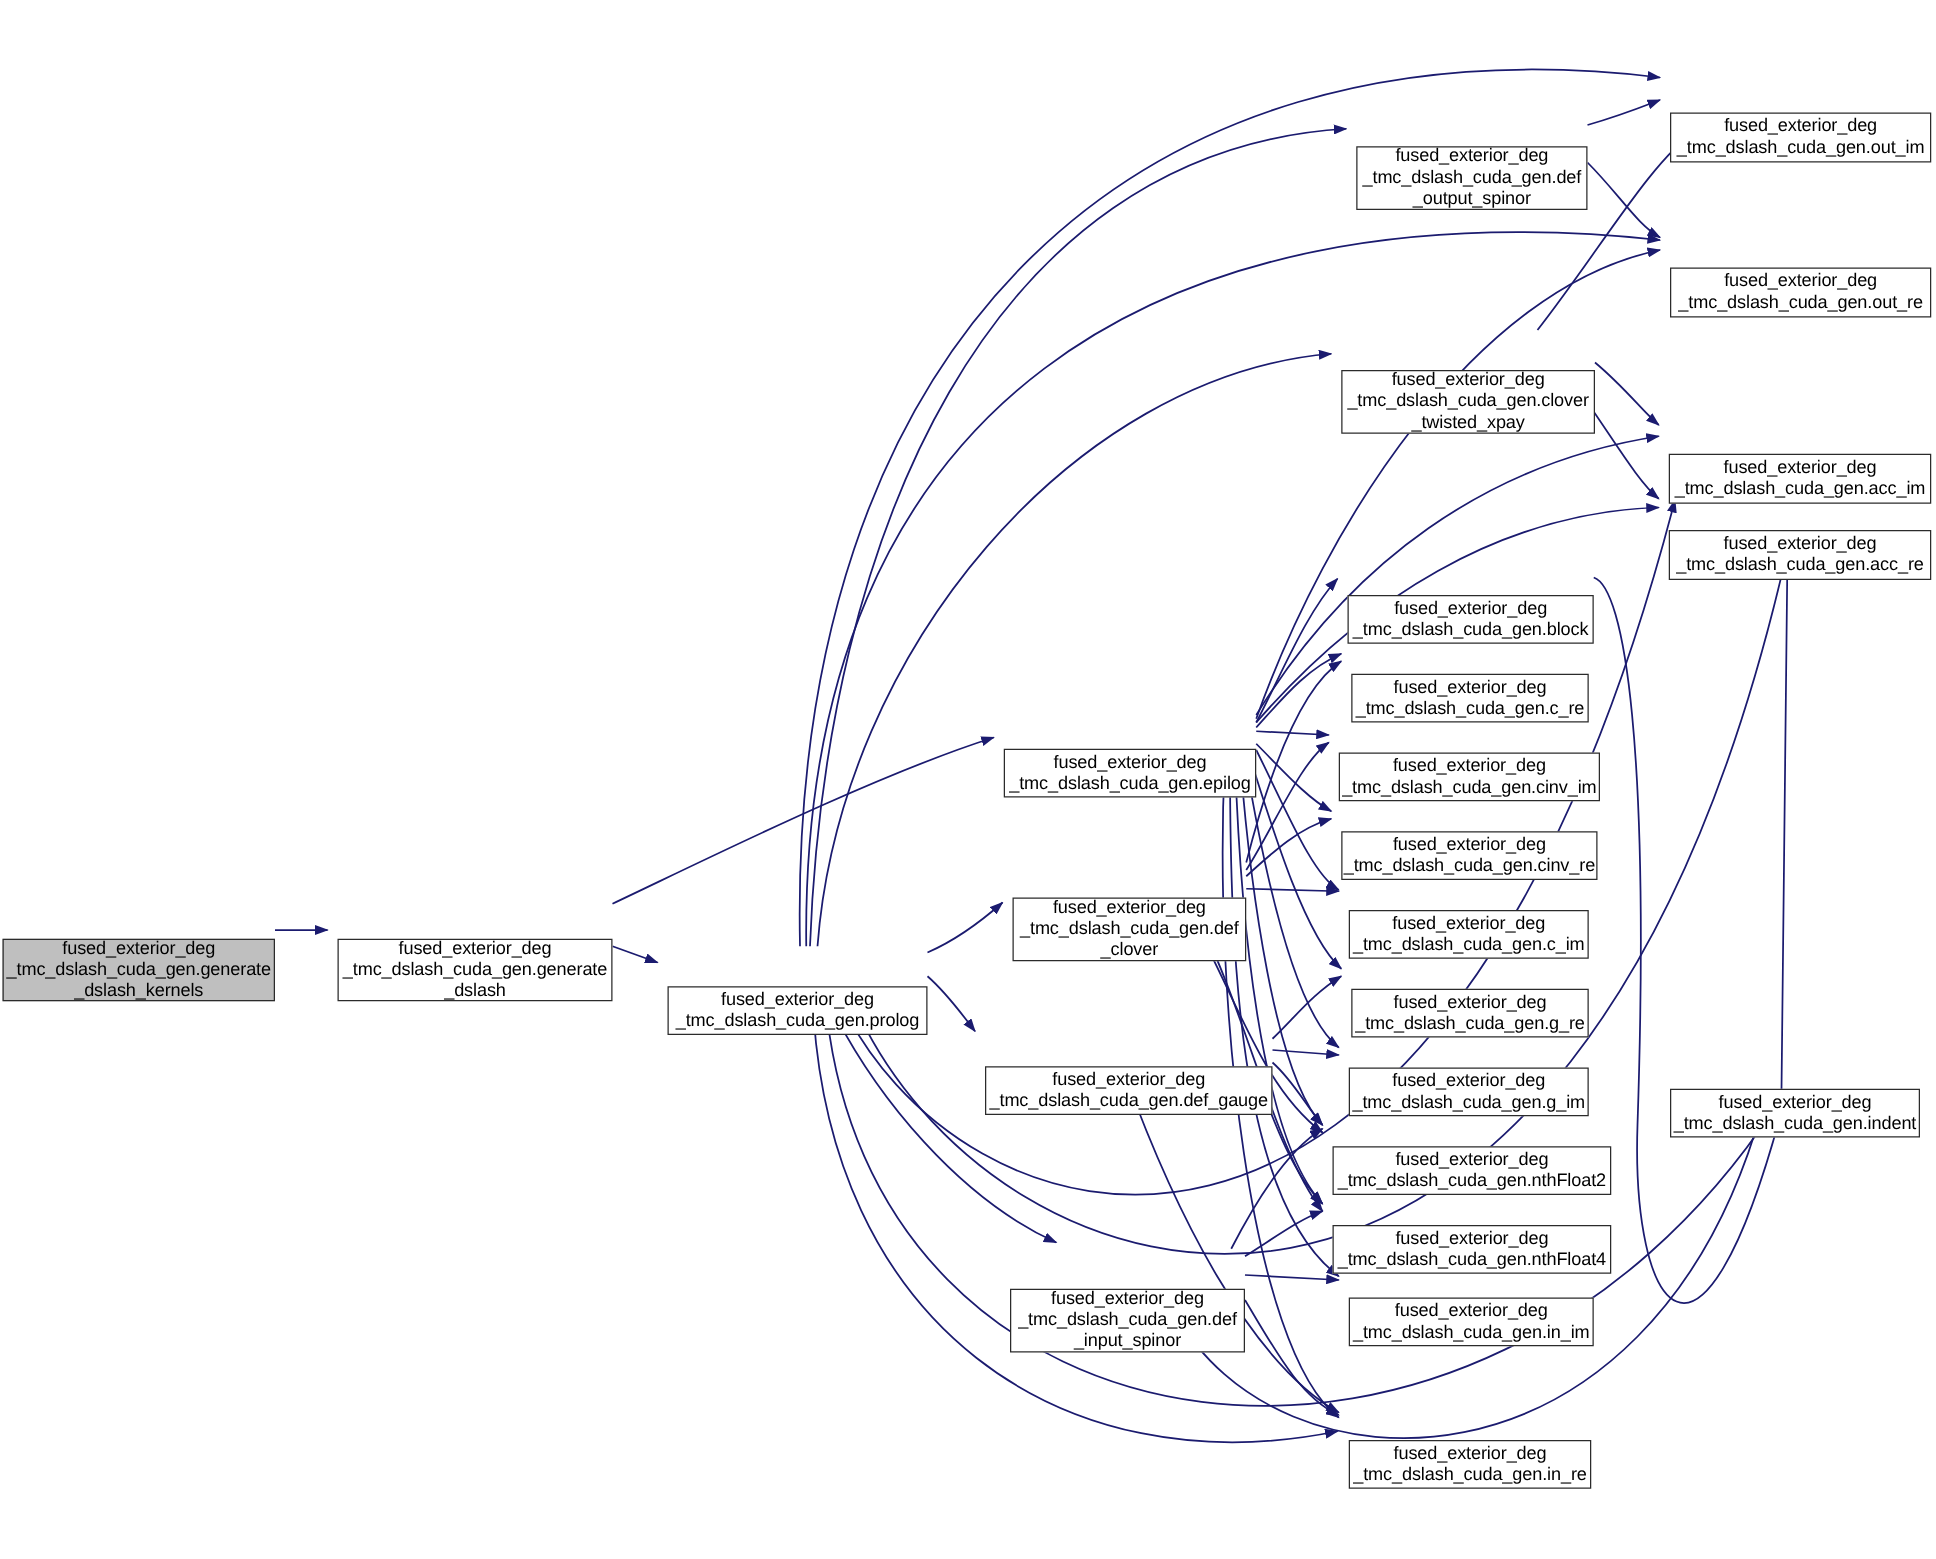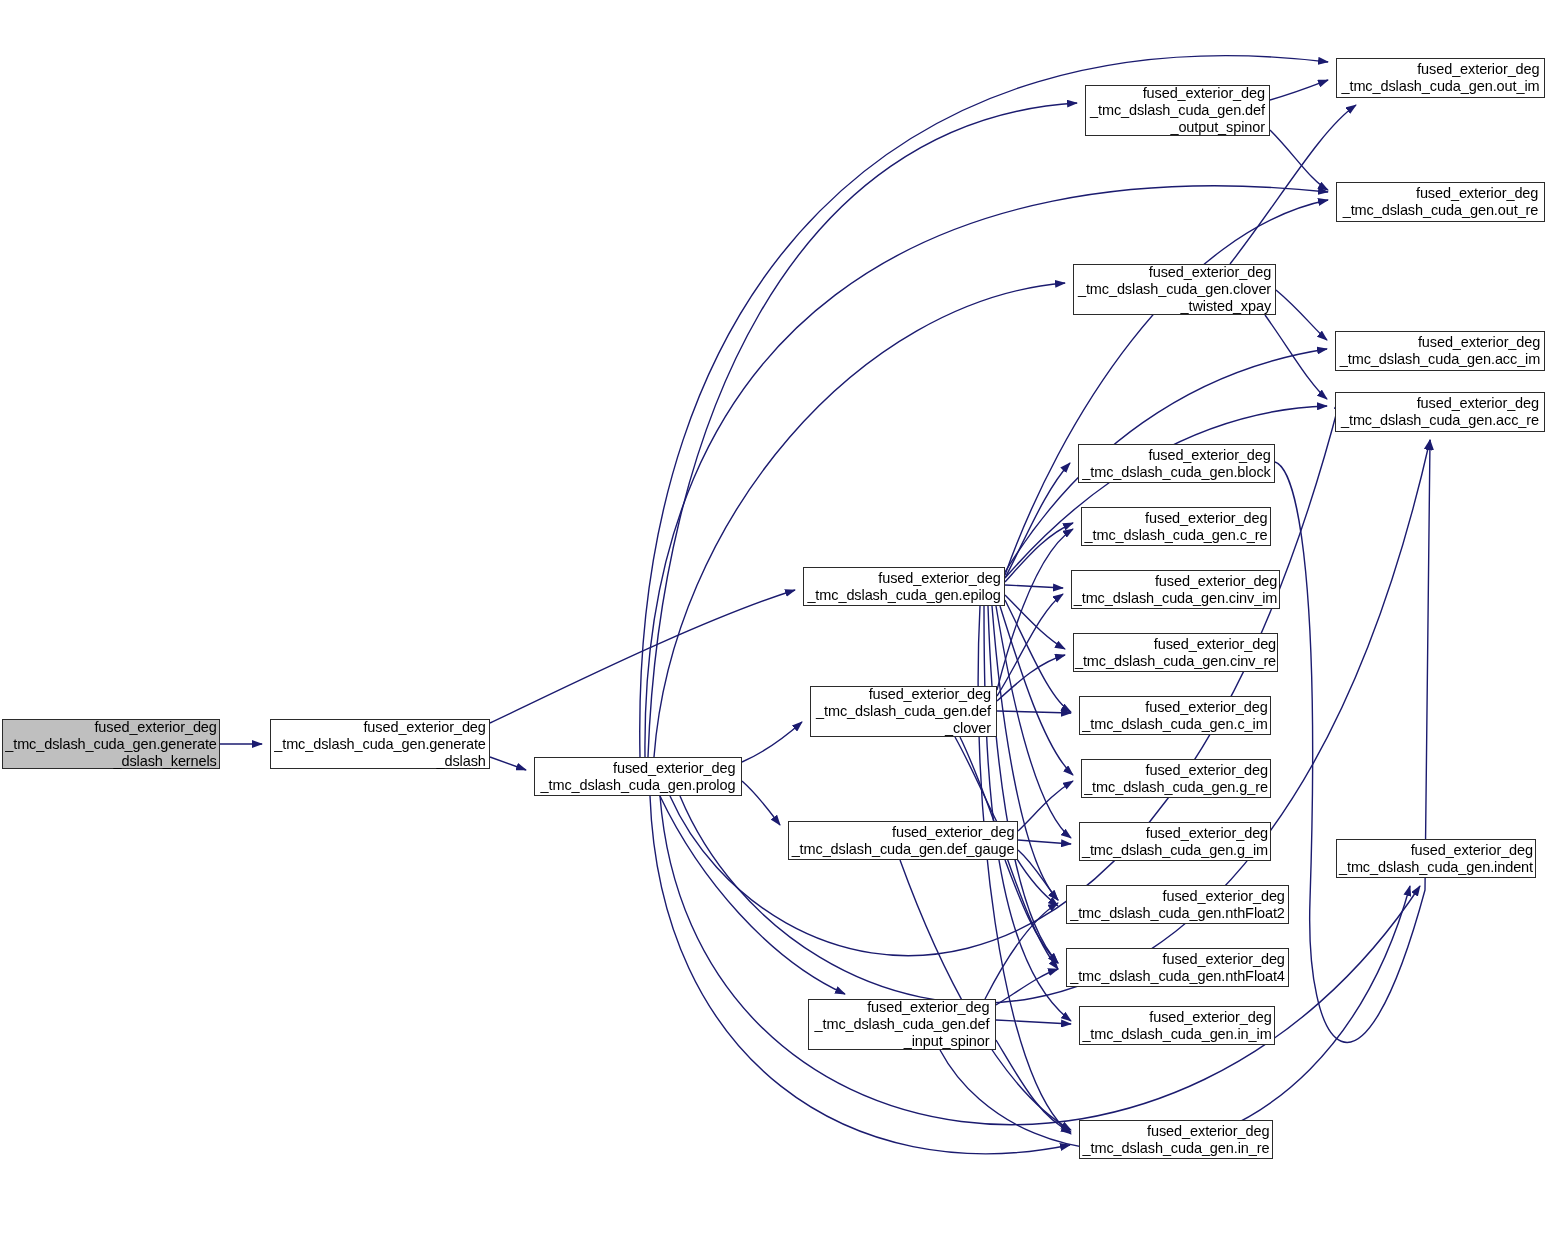--- a/index.html
+++ b/index.html
@@ -33,27 +33,28 @@
     stroke: none;
   }
   .node {
     position: absolute;
     box-sizing: border-box;
     border: 1.2px solid #2b2b2b;
     background: #ffffff;
     display: flex;
     align-items: center;
     justify-content: center;
-    text-align: right;
+    text-align: center;
     color: #000000;
     font-size: 14.5px;
     line-height: 17px;
     letter-spacing: -0.1px;
     white-space: pre-line;
     padding: 0 4px;
+    margin-top: 32px;
   }
   .node.highlight {
     background: #bfbfbf;
   }
 </style>
 </head>
 <body>
 
 <div id="graph-root">
   <svg id="graph-svg" viewBox="0 0 1549 1247" xmlns="http://www.w3.org/2000/svg">

